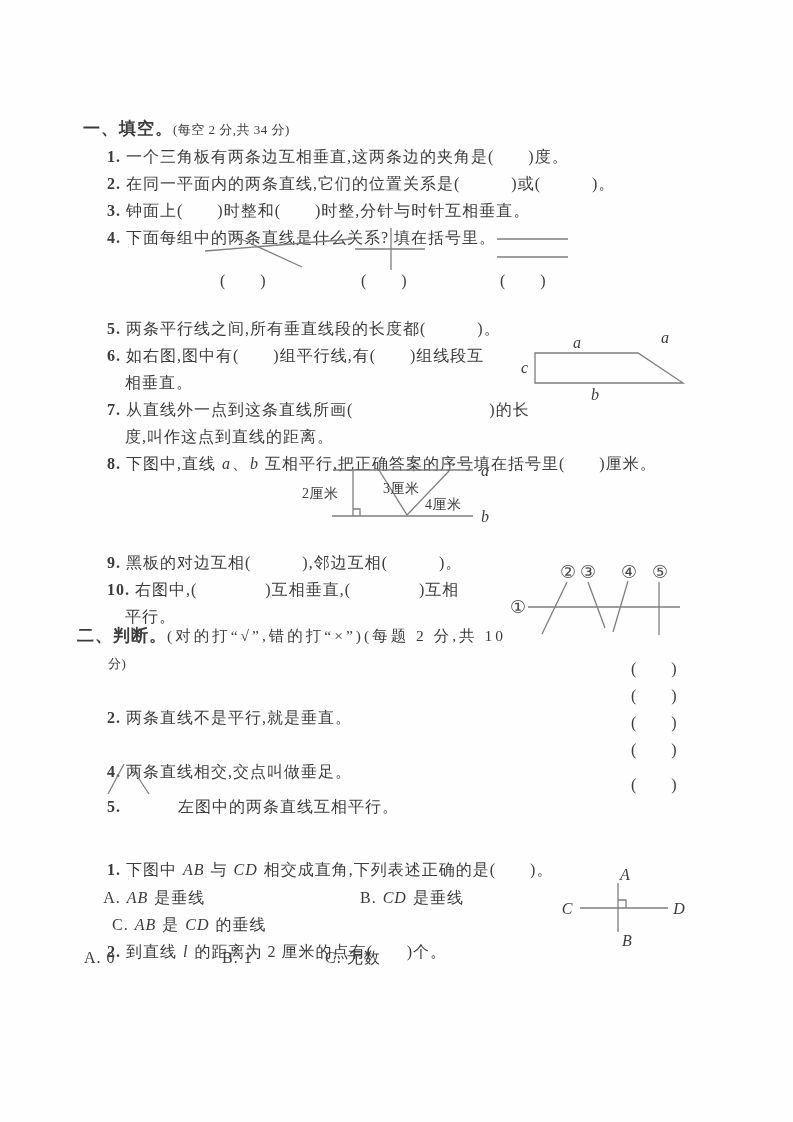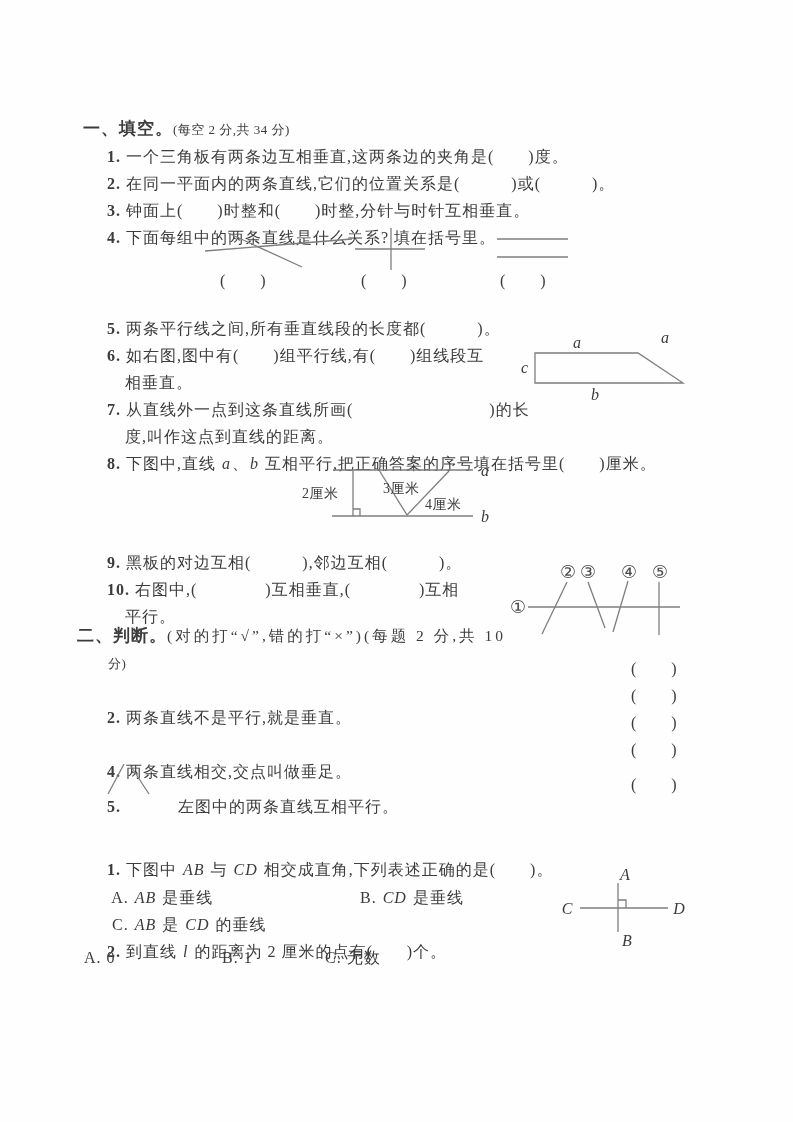--- a/index.html
+++ b/index.html
@@ -160,21 +160,21 @@
   <div class="ln" style="left:158px; top:775px;">
     <span>左图中的两条直线互相平行。</span>
   </div>
   <span class="paren" style="left:631px; top:775px;">(　　)</span>
 
 
   <div class="ln" style="left:87px; top:838px;">
     <span class="num">1.</span><span> 下图中 </span><span class="var">AB</span><span> 与 </span><span class="var">CD</span><span> 相交成直角,下列表述正确的是(　　)。</span>
   </div>
 
-  <div class="ln" style="left:92px; top:866px;">
+  <div class="ln" style="left:84px; top:866px;">
     <span>A. </span><span class="var">AB</span><span> 是垂线</span>
   </div>
   <div class="ln" style="left:340px; top:866px;">
     <span>B. </span><span class="var">CD</span><span> 是垂线</span>
   </div>
   <div class="ln" style="left:92px; top:893px;">
     <span>C. </span><span class="var">AB</span><span> 是 </span><span class="var">CD</span><span> 的垂线</span>
   </div>
 
   <svg class="fig" style="left:553px; top:862px;" width="145" height="92" viewBox="0 0 145 92">

